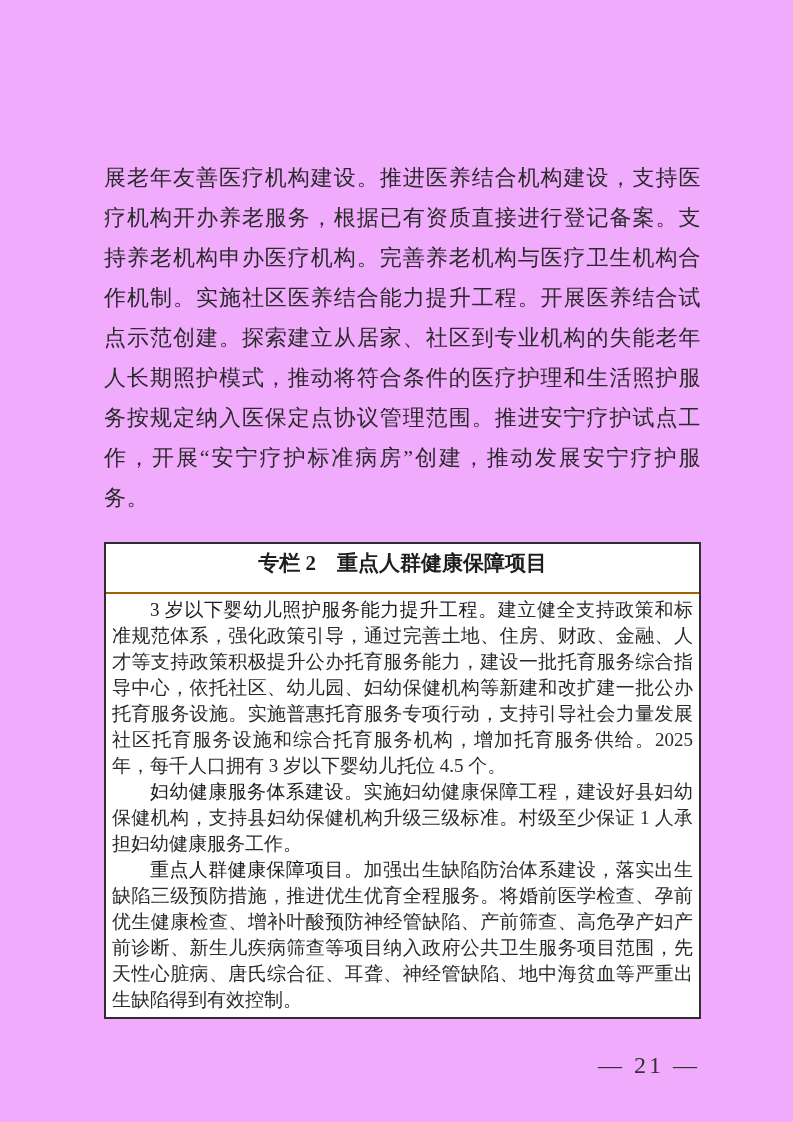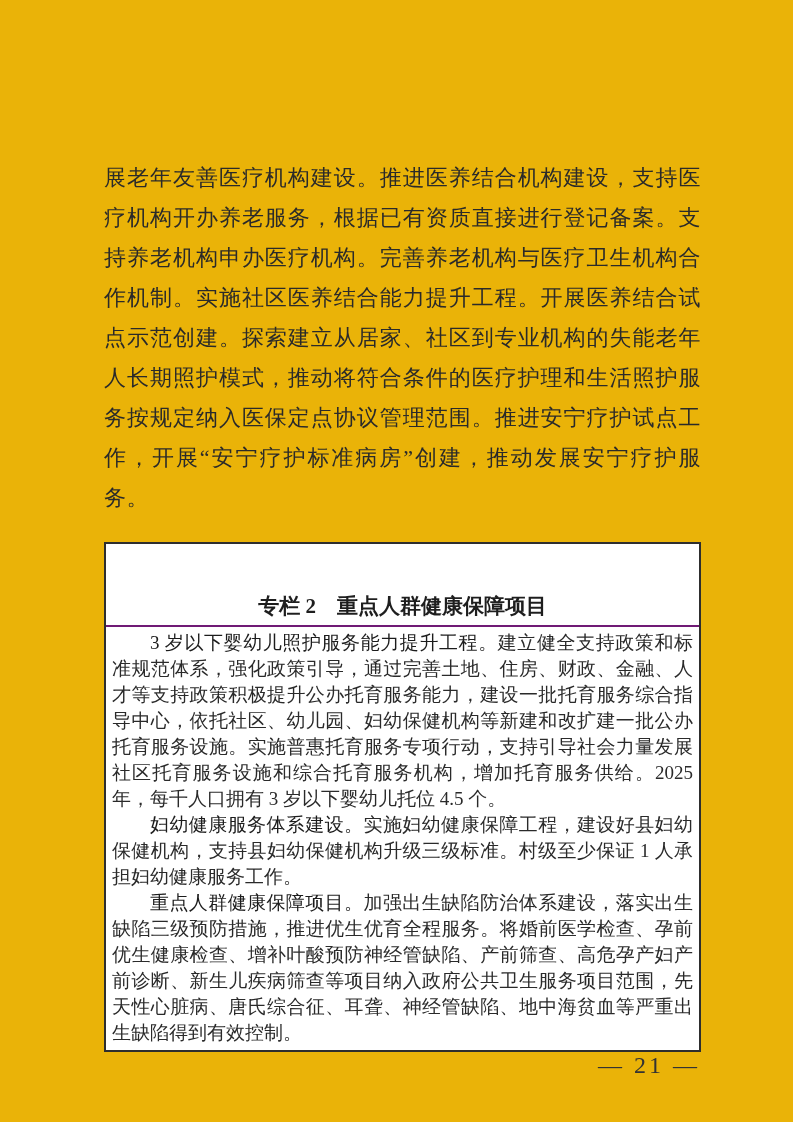--- a/index.html
+++ b/index.html
@@ -9,21 +9,21 @@
   body {
     width: 793px;
     height: 1122px;
     background: #f7f7f5;
     font-family: "Liberation Serif", serif;
   }
   .page {
     position: relative;
     width: 793px;
     height: 1122px;
-    background: #eab308;
+    background: #f0abfc;
     overflow: hidden;
     color: #262626;
   }
   .content {
     position: absolute;
     left: 104px;
     top: 158px;
     width: 597px;
   }
   .body-paragraph {
@@ -33,28 +33,27 @@
     text-align: justify;
     letter-spacing: 0.5px;
     color: #2a2a2a;
   }
   .feature-box {
     margin-top: 24px;
     border: 2px solid #2e2e2e;
     background: #ffffff;
   }
   .box-title {
-    border-bottom: 2px solid #701a75;
+    border-bottom: 2px solid #a16207;
     text-align: center;
     font-weight: bold;
     font-size: 21px;
     line-height: 26px;
-    padding: 6px 0 6px 0;
+    padding: 6px 0 16px 0;
     color: #1e1e1e;
-    margin-top: 43px;
   }
   .box-body {
     padding: 3px 6px 4px 6px;
   }
   .box-body p {
     margin: 0;
     font-size: 19px;
     line-height: 26px;
     text-align: justify;
     text-indent: 2em;

